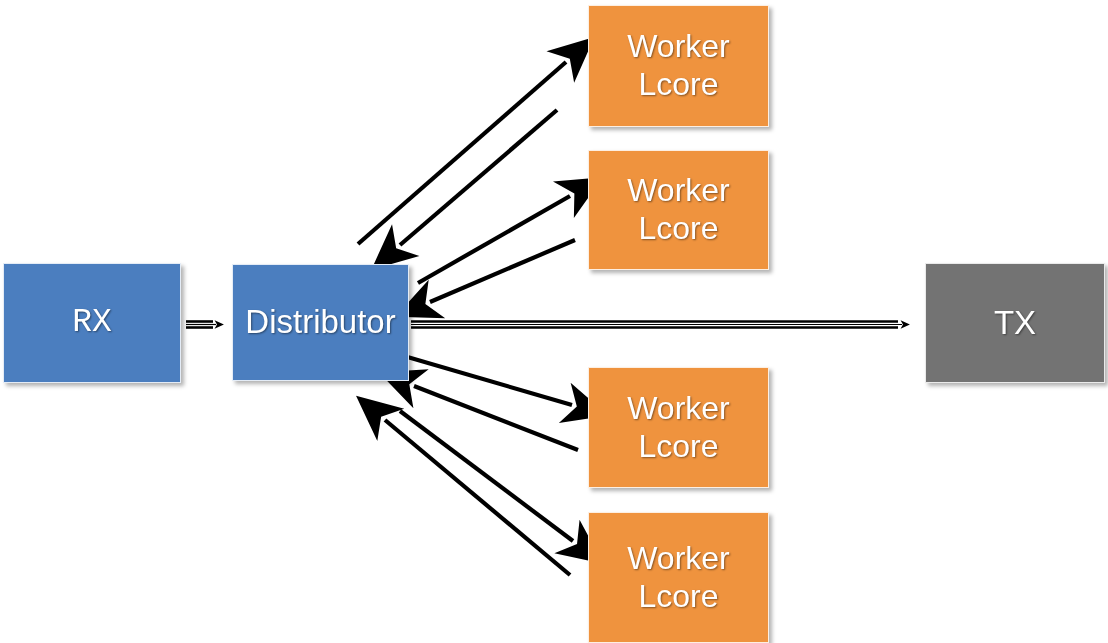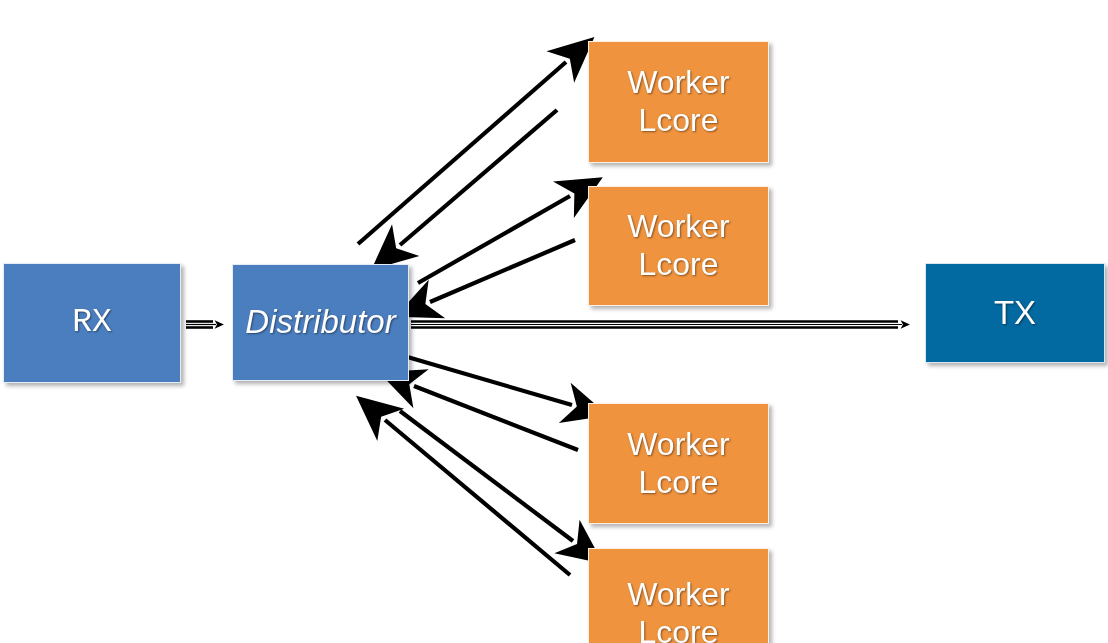--- a/index.html
+++ b/index.html
@@ -37,21 +37,21 @@
     border: 1px solid rgba(255,255,255,0.85);
     box-shadow: 3px 3px 4px rgba(0,0,0,0.30);
     text-shadow: 1px 1px 2px rgba(0,0,0,0.45);
     -webkit-font-smoothing: antialiased;
   }
   .node-box .node-line {
     display: block;
     white-space: nowrap;
   }
   .box-blue { background: #4B7EBF; }
-  .box-orange { background: #EF933E; margin-top: 36px; }
+  .box-orange { background: #EF933E; }
   .fs-big { font-size: 33px; }
   .fs-worker { font-size: 32px; }
 </style>
 </head>
 <body>
 
 <div id="diagram-root" style="width: 1108px; height: 643px; background: rgb(255, 255, 255);">
 
   <svg id="diagram-svg" viewBox="0 0 1108 643">
     <defs>
@@ -105,21 +105,21 @@
 
     <g>
       <line x1="570" y1="575" x2="385" y2="420" stroke="#000000" stroke-width="4.2" marker-end="url(#arrowThin)"></line>
     </g>
   </svg>
 
   <div class="node-box box-blue fs-big" id="node-rx" style="left: 3px; top: 263px; width: 178px; height: 120px; background: rgb(75, 126, 191); font-family: Liberation Mono, monospace;">
     <span class="node-line">RX</span>
   </div>
 
-  <div class="node-box box-blue fs-big" id="node-distributor" style="left: 232px; top: 264px; width: 177px; height: 117px; background: rgb(75, 126, 191); font-style: italic;">
+  <div class="node-box box-blue fs-big" id="node-distributor" style="left: 232px; top: 264px; width: 177px; height: 117px; background: rgb(75, 126, 191);">
     <span class="node-line">Distributor</span>
   </div>
 
   <div class="node-box box-orange fs-worker" id="node-worker1" style="left: 588px; top: 5px; width: 181px; height: 122px; background: rgb(239, 147, 62);">
     <span class="node-line">Worker</span>
     <span class="node-line">Lcore</span>
   </div>
 
   <div class="node-box box-orange fs-worker" id="node-worker2" style="left: 588px; top: 150px; width: 181px; height: 120px; background: rgb(239, 147, 62);">
     <span class="node-line">Worker</span>
@@ -129,17 +129,17 @@
   <div class="node-box box-orange fs-worker" id="node-worker3" style="left: 588px; top: 367px; width: 181px; height: 121px; background: rgb(239, 147, 62);">
     <span class="node-line">Worker</span>
     <span class="node-line">Lcore</span>
   </div>
 
   <div class="node-box box-orange fs-worker" id="node-worker4" style="left: 588px; top: 512px; width: 181px; height: 131px; background: rgb(239, 147, 62);">
     <span class="node-line">Worker</span>
     <span class="node-line">Lcore</span>
   </div>
 
-  <div class="node-box box-blue fs-big" id="node-tx" style="left: 925px; top: 263px; width: 180px; height: 100px; background: #0369a1;">
+  <div class="node-box box-blue fs-big" id="node-tx" style="left: 925px; top: 263px; width: 180px; height: 120px; background: #737373;">
     <span class="node-line">TX</span>
   </div>
 
 </div>
 
 </body></html>

